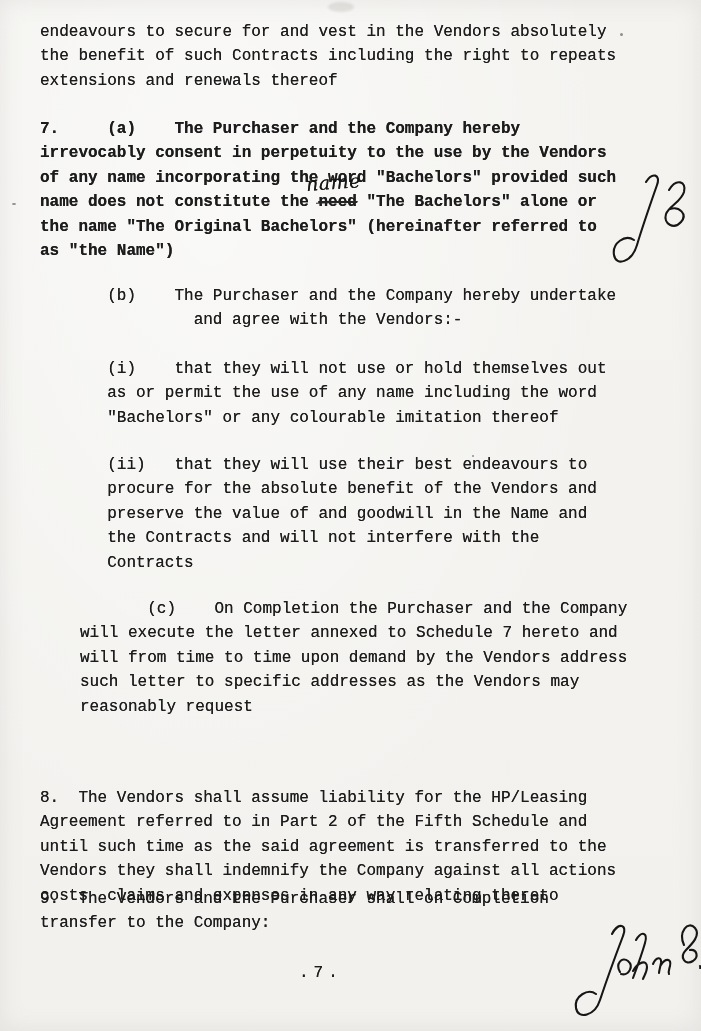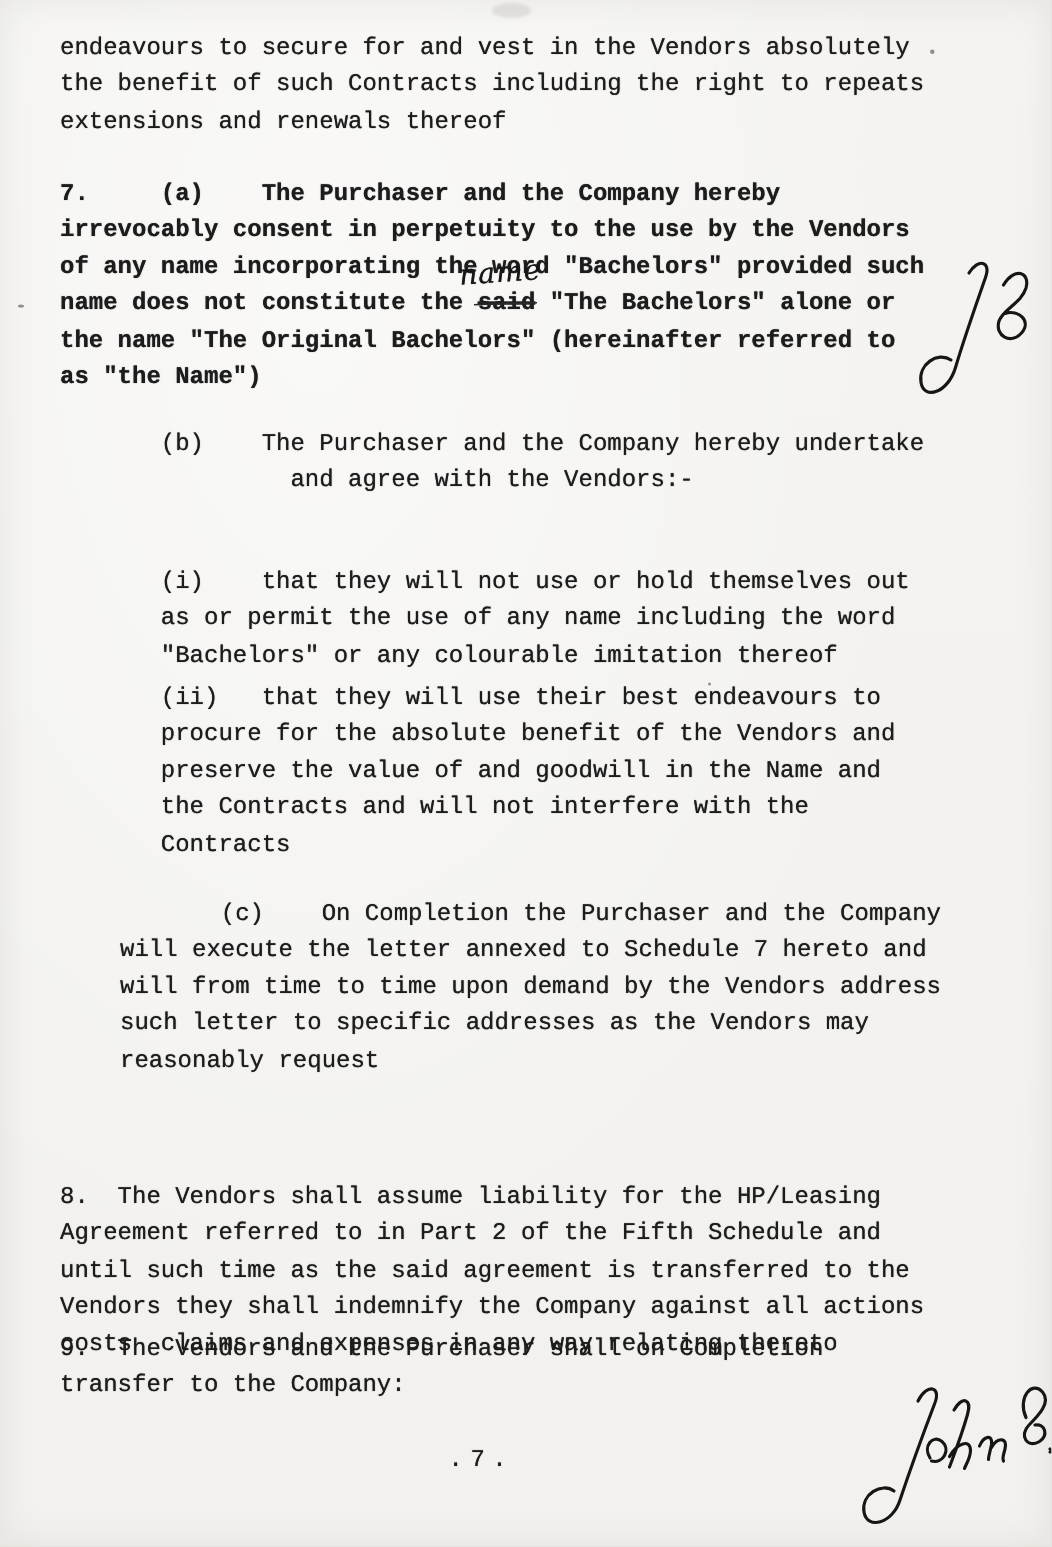--- a/index.html
+++ b/index.html
@@ -116,38 +116,38 @@
   <div class="speck" style="left:12px; top:203px; width:4px; height:2px;"></div>
   <div class="speck" style="left:472px; top:455px; width:2px; height:2px;"></div>
 
   <div class="typed" style="top:20px;">endeavours to secure for and vest in the Vendors absolutely
 the benefit of such Contracts including the right to repeats
 extensions and renewals thereof</div>
 
   <div class="typed" style="top:117px;font-weight:bold;"><span>7.     (a)    The Purchaser and the Company hereby
 irrevocably consent in perpetuity to the use by the Vendors
 of any name incorporating the word "Bachelors" provided such
-name does not constitute the </span><span class="struck">said</span><span> "The Bachelors" alone or
+name does not constitute the </span><span class="struck">need</span><span> "The Bachelors" alone or
 the name "The Original Bachelors" (hereinafter referred to
 as "the Name")</span></div>
 
   <div class="handwritten-word">name</div>
 
   <div class="margin-initials">
     <span class="sr-only">J S</span>
     <svg width="95" height="110" viewBox="0 0 95 110">
       <path class="ink" d="M40,14 C46,4 55,6 51,17 C44,37 36,60 31,77 C26,94 10,99 8,87 C6,75 19,66 28,72"></path>
       <path class="ink" d="M63,22 C70,10 81,13 78,24 C75,34 63,38 60,46 C57,56 68,62 75,54 C82,46 73,38 64,41"></path>
     </svg>
   </div>
 
   <div class="typed" style="top:284px;text-align:center;">       (b)    The Purchaser and the Company hereby undertake
 and agree with the Vendors:-</div>
 
-  <div class="typed" style="top:376px;font-family:Liberation Mono, monospace;">       (i)    that they will not use or hold themselves out
+  <div class="typed" style="top:357px;font-family:Liberation Mono, monospace;">       (i)    that they will not use or hold themselves out
        as or permit the use of any name including the word
        "Bachelors" or any colourable imitation thereof</div>
 
   <div class="typed" style="top:453px;">       (ii)   that they will use their best endeavours to
        procure for the absolute benefit of the Vendors and
        preserve the value of and goodwill in the Name and
        the Contracts and will not interfere with the
        Contracts</div>
 
   <div class="typed" style="top:597px;margin-left:40px;">       (c)    On Completion the Purchaser and the Company

